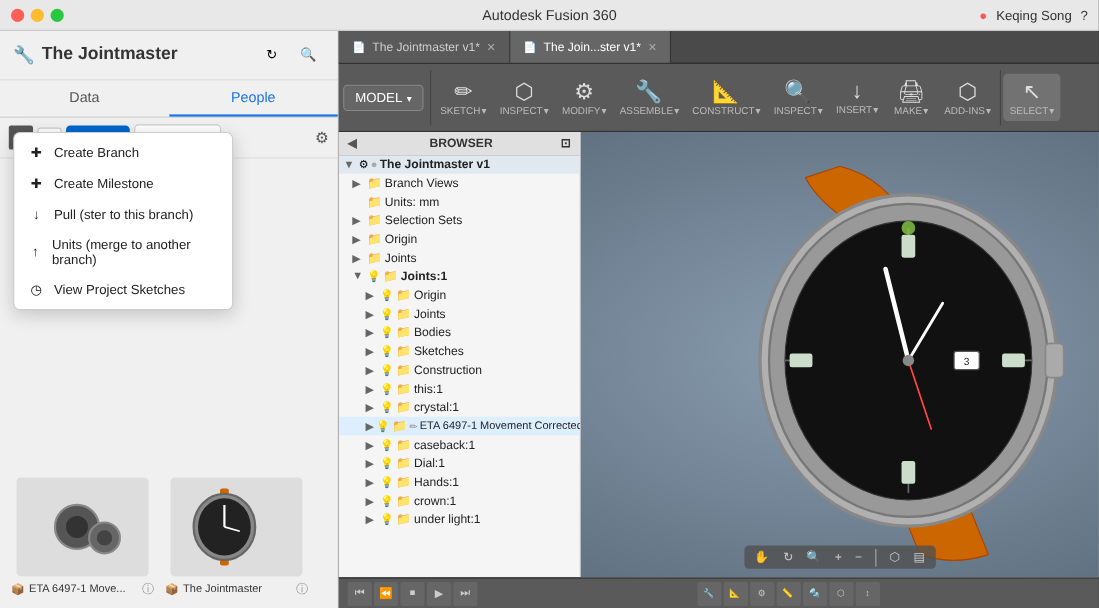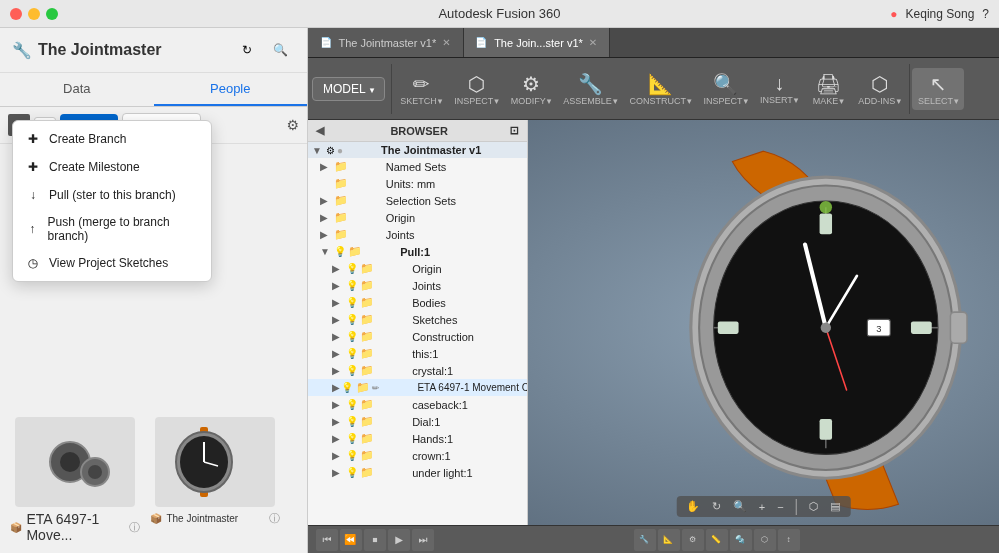--- a/index.html
+++ b/index.html
@@ -61,21 +61,21 @@
     
     .content-area { display: flex; flex: 1; overflow: hidden; }
 
     
     .browser-panel { width: 220px; background: #f5f5f5; border-right: 1px solid #ccc; display: flex; flex-direction: column; }
     .browser-header { display: flex; align-items: center; padding: 4px 8px; background: #e0e0e0; border-bottom: 1px solid #ccc; font-size: 11px; font-weight: 600; color: #333; }
     .browser-collapse { margin-right: auto; cursor: pointer; color: #555; }
     .browser-tree { overflow-y: auto; flex: 1; font-size: 11px; }
     .tree-item { display: flex; align-items: center; padding: 2px 4px; gap: 2px; cursor: pointer; white-space: nowrap; }
     .tree-arrow { width: 12px; color: #666; font-size: 10px; }
-    .tree-label { font-size: 11px; color: #222; margin-left: 36px; }
+    .tree-label { font-size: 11px; color: #222; }
     .tree-eye { color: #ffcc00; font-size: 10px; }
     .tree-folder { color: #aaa; }
     .indent-1 { padding-left: 12px; }
     .indent-2 { padding-left: 24px; }
 
     
     .viewport { flex: 1; background: linear-gradient(135deg, #6a7a8a 0%, #8a9aaa 50%, #aabbc0 100%); position: relative; overflow: hidden; }
 
     
     .bottom-toolbar { background: #5a5a5a; height: 28px; display: flex; align-items: center; padding: 0 4px; border-top: 1px solid #333; }
@@ -145,42 +145,42 @@
       <div class="dropdown-item">
         <span class="di-icon">✚</span>
         <span>Create Milestone</span>
       </div>
       <div class="dropdown-item">
         <span class="di-icon">↓</span>
         <span>Pull (ster to this branch)</span>
       </div>
       <div class="dropdown-item">
         <span class="di-icon">↑</span>
-        <span>Push (merge to branch branch)</span>
+        <span>Units (merge to another branch)</span>
       </div>
       <div class="dropdown-item">
         <span class="di-icon">◷</span>
         <span>View Project Sketches</span>
       </div>
     </div>
 
     <div style="display:flex; padding:120px 10px 10px 10px; gap:10px; margin-top:auto;">
       <div class="project-item">
         <div class="project-thumb">
 
           <svg width="80" height="70" viewBox="0 0 80 70">
             <circle cx="35" cy="35" r="20" fill="#555" stroke="#888" stroke-width="2"></circle>
             <circle cx="35" cy="35" r="10" fill="#333"></circle>
             <circle cx="60" cy="45" r="14" fill="#666" stroke="#888" stroke-width="2"></circle>
             <circle cx="60" cy="45" r="7" fill="#444"></circle>
           </svg>
         </div>
         <div class="project-label">
           <span style="font-size:10px;color:#555;">📦</span>
-          <span style="font-size:14px;">ETA 6497-1 Move...</span>
+          <span style="font-size:10px;">ETA 6497-1 Move...</span>
           <span class="info-btn">ⓘ</span>
         </div>
       </div>
       <div class="project-item">
         <div class="project-thumb">
 
           <svg width="90" height="80" viewBox="0 0 90 80">
             <rect x="30" y="5" width="8" height="15" fill="#cc6600" rx="2"></rect>
             <rect x="30" y="60" width="8" height="15" fill="#cc6600" rx="2"></rect>
             <ellipse cx="34" cy="40" rx="28" ry="30" fill="#888" stroke="#666" stroke-width="2"></ellipse>
@@ -306,21 +306,21 @@
           <div class="tree-item" style="padding-left:4px; background:#e0e8f0;">
             <span class="tree-arrow">▼</span>
             <span style="font-size:10px;">⚙</span>
             <span style="font-size:10px; color:#aaa;">●</span>
             <span class="tree-label" style="font-weight:600;">The Jointmaster v1</span>
           </div>
 
           <div class="tree-item indent-1">
             <span class="tree-arrow">▶</span>
             <span class="tree-folder">📁</span>
-            <span class="tree-label">Named Sets</span>
+            <span class="tree-label">Branch Views</span>
           </div>
 
           <div class="tree-item indent-1">
             <span class="tree-arrow" style="visibility:hidden;"></span>
             <span class="tree-folder">📁</span>
             <span class="tree-label">Units: mm</span>
           </div>
 
           <div class="tree-item indent-1">
             <span class="tree-arrow">▶</span>
@@ -337,21 +337,21 @@
           <div class="tree-item indent-1">
             <span class="tree-arrow">▶</span>
             <span class="tree-folder">📁</span>
             <span class="tree-label">Joints</span>
           </div>
 
           <div class="tree-item indent-1">
             <span class="tree-arrow">▼</span>
             <span class="tree-eye">💡</span>
             <span class="tree-folder">📁</span>
-            <span class="tree-label" style="font-weight:600;">Pull:1</span>
+            <span class="tree-label" style="font-weight:600;">Joints:1</span>
           </div>
 
           <div class="tree-item indent-2">
             <span class="tree-arrow">▶</span>
             <span class="tree-eye" style="color:#ffcc00;font-size:10px;">💡</span>
             <span class="tree-folder">📁</span>
             <span class="tree-label">Origin</span>
           </div>
 
           <div class="tree-item indent-2">

